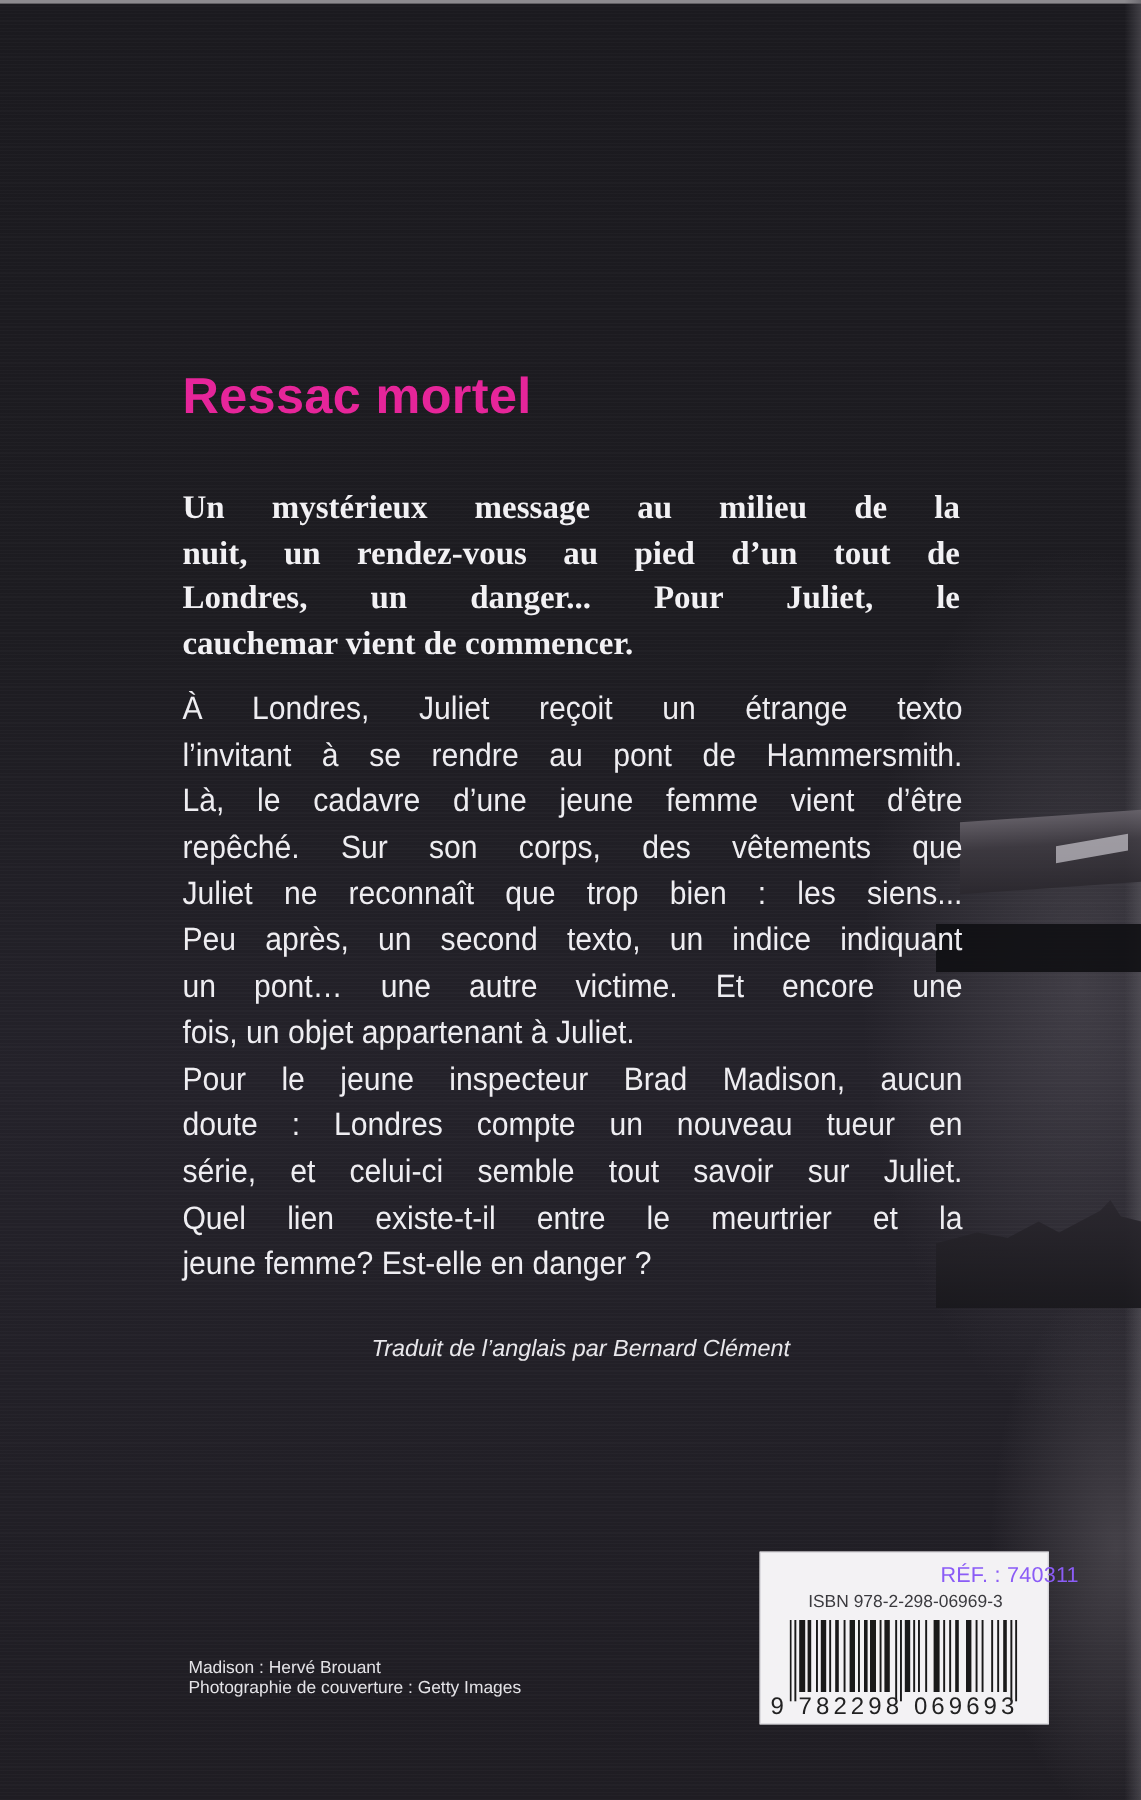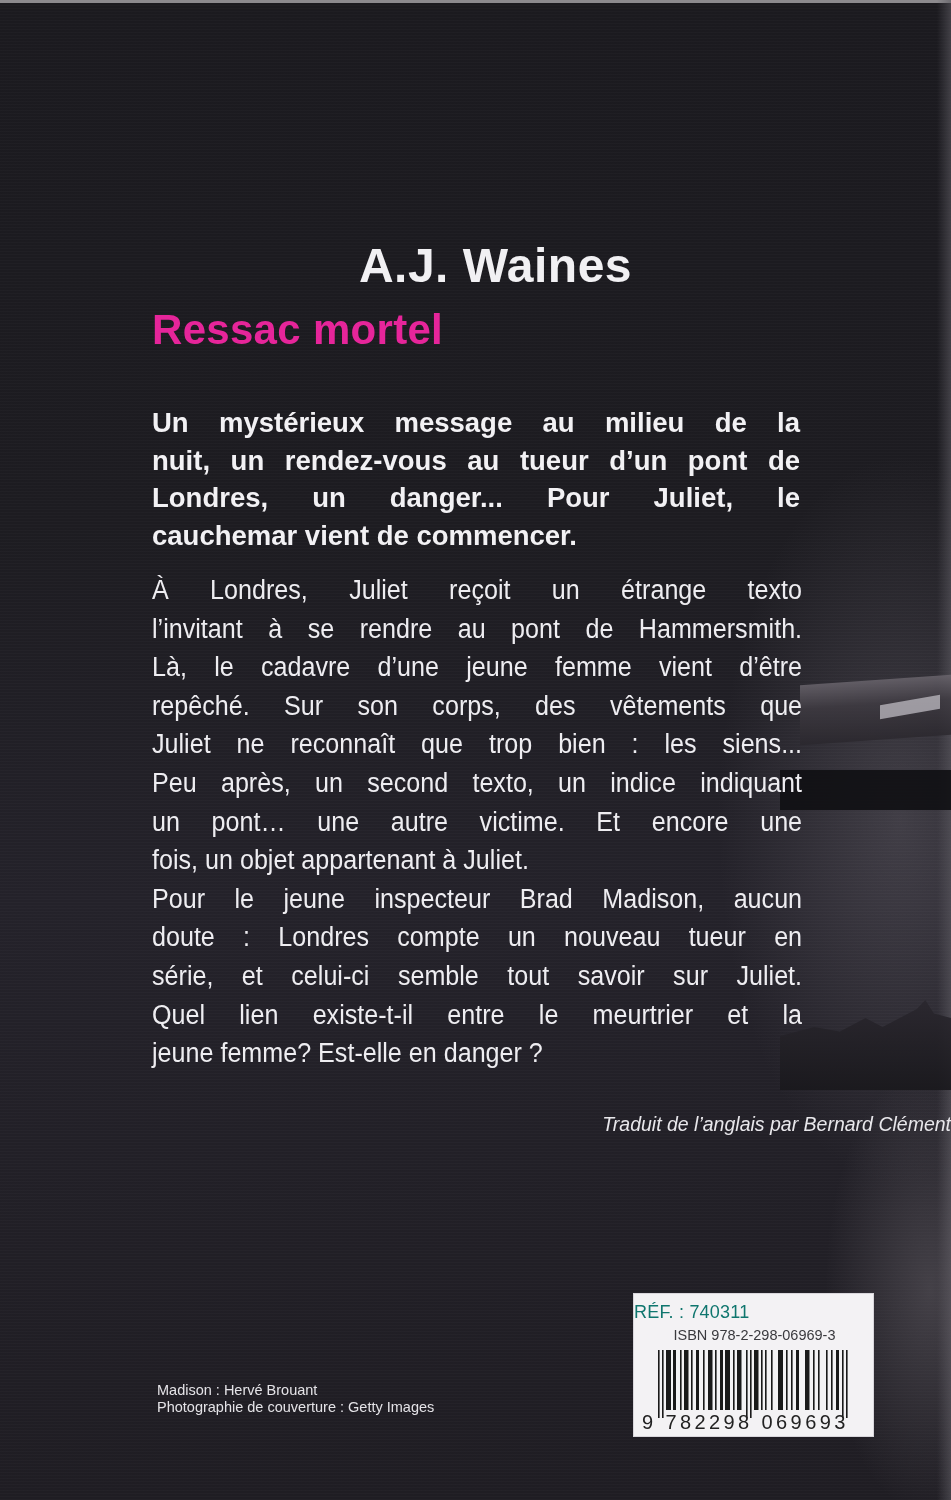--- a/index.html
+++ b/index.html
@@ -54,46 +54,46 @@
       font-weight: bold; font-size: 48px; letter-spacing: 0.5px;
       padding-left: 40px; box-sizing: border-box;
     }
     .title {
       position: absolute; left: 152px; top: 306px;
       color: #e6259a; font-weight: bold; font-size: 42px; letter-spacing: 0.3px;
     }
     .teaser {
       position: absolute; left: 152px; top: 404px; width: 648px;
       color: #f2f1f4; font-weight: bold; font-size: 27.5px; line-height: 37.5px;
-      text-align: justify; text-align-last: left;
+      text-align: justify; text-align-last: left; font-family: Liberation Serif, serif;
     }
     .teaser .line, .body .line { display: block; text-align: justify; text-align-last: justify; white-space: nowrap; }
     .teaser .line.last, .body .line.last { text-align-last: left; }
     .body {
       position: absolute; left: 152px; top: 571px; width: 650px;
       color: #eeedf1; font-size: 27px; line-height: 38.6px;
       transform: scaleX(0.93); transform-origin: left top;
       width: 699px;
     }
     .translator {
       position: absolute; left: 0; width: 951px; top: 1113px;
-      text-align: right; color: #e8e7eb; font-style: italic; font-size: 19.5px;
+      text-align: center; color: #e8e7eb; font-style: italic; font-size: 19.5px;
       padding-left: 17px; box-sizing: border-box;
     }
     .credits {
       position: absolute; left: 157px; top: 1382px;
       color: #e4e3e7; font-size: 14.5px; line-height: 17px;
     }
     .label {
       position: absolute; left: 633px; top: 1293px; width: 241px; height: 144px;
       background: #f3f2f4; border: 1px solid #d8d6db; box-sizing: border-box;
     }
     .label .ref {
-      position: absolute; left: 0; width: 241px; top: 8px; text-align: left;
-      color: #0f766e; font-size: 18px; letter-spacing: 0.2px;
+      position: absolute; left: 0; width: 241px; top: 8px; text-align: right;
+      color: #8b5cf6; font-size: 18px; letter-spacing: 0.2px; padding-left: 24px;
     }
     .label .isbn {
       position: absolute; left: 0; width: 241px; top: 33px; text-align: center;
       color: #3a3a3e; font-size: 14.5px;
     }
     .barcode {
       position: absolute; left: 24px; top: 56px; width: 190px; height: 68px;
     }
     .barcode-digits {
       position: absolute; left: 8px; top: 117px; width: 225px;
@@ -106,26 +106,25 @@
 
 <div class="cover">
   <div class="edge-top"></div>
   <div class="edge-right"></div>
   <div class="bridge"></div>
   <div class="bridge-white"></div>
   <div class="bridge-deck"></div>
   <div class="skyline"></div>
   <div class="water"></div>
 
-  <div class="author">A.J. Waines</div>
   <div class="title">Ressac mortel</div>
 
   <div class="teaser">
     <span class="line">Un mystérieux message au milieu de la</span>
-    <span class="line">nuit, un rendez-vous au tueur d’un pont de</span>
+    <span class="line">nuit, un rendez-vous au pied d’un tout de</span>
     <span class="line">Londres, un danger... Pour Juliet, le</span>
     <span class="line last">cauchemar vient de commencer.</span>
   </div>
 
   <div class="body">
     <span class="line">À Londres, Juliet reçoit un étrange texto</span>
     <span class="line">l’invitant à se rendre au pont de Hammersmith.</span>
     <span class="line">Là, le cadavre d’une jeune femme vient d’être</span>
     <span class="line">repêché. Sur son corps, des vêtements que</span>
     <span class="line">Juliet ne reconnaît que trop bien : les siens...</span>

